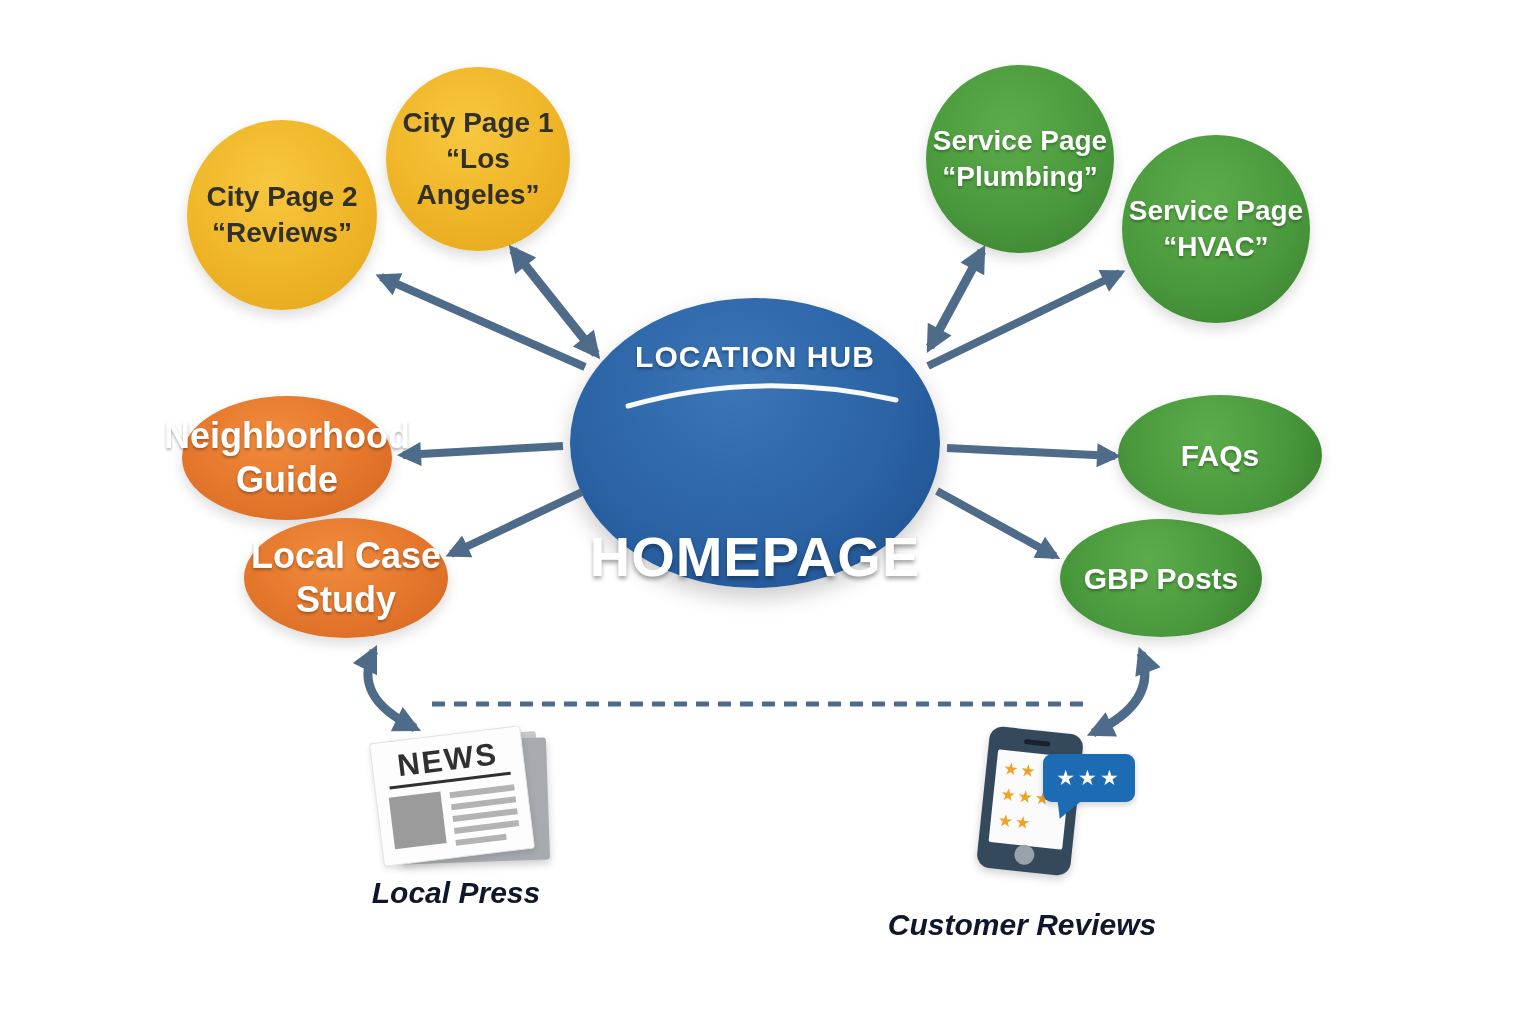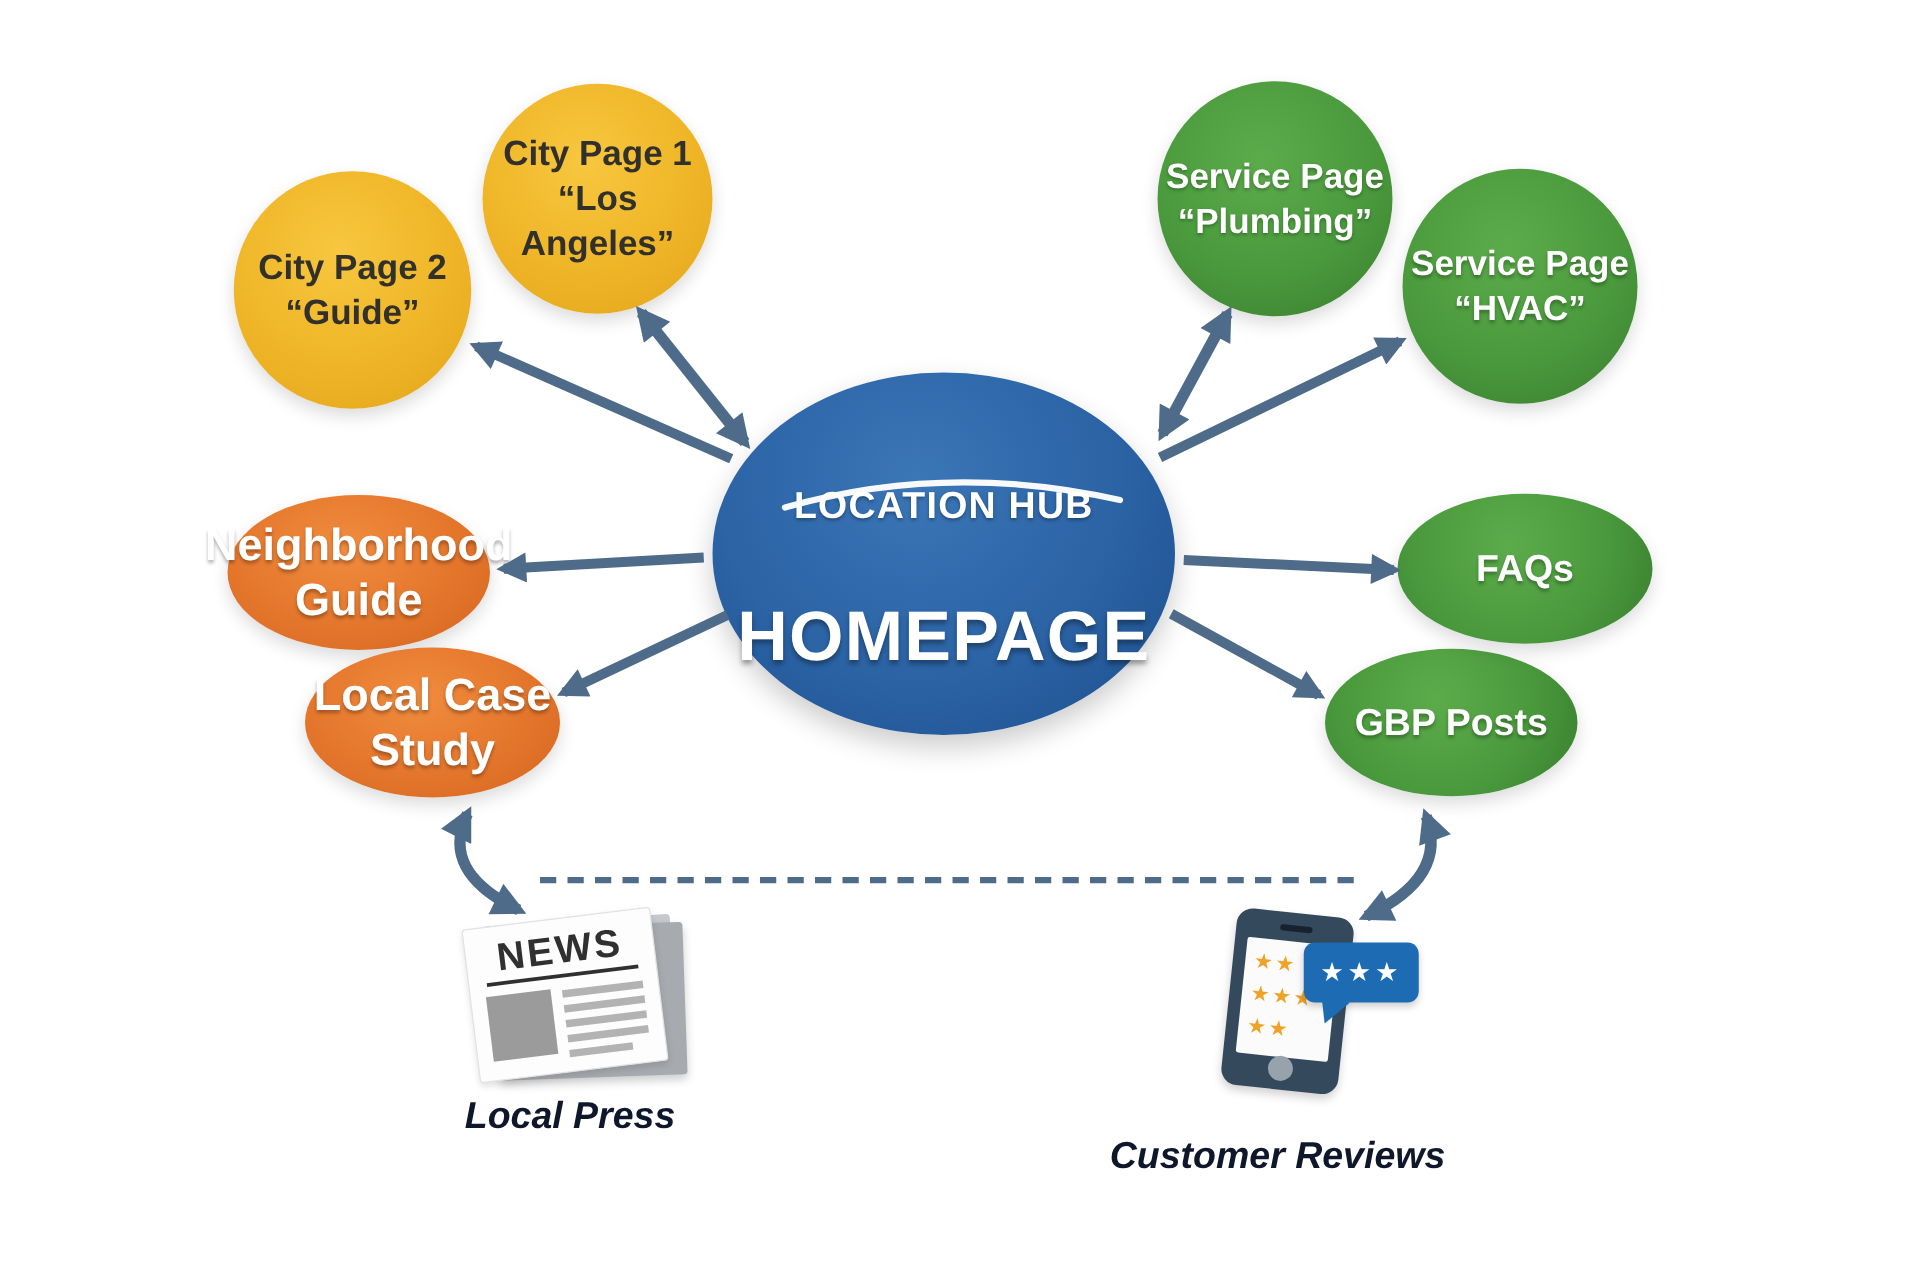--- a/index.html
+++ b/index.html
@@ -22,21 +22,21 @@
     color:#ffffff;font-size:28px;line-height:1.3;text-shadow:0 2px 3px rgba(0,0,0,.3);
   }
   .orange{
     background:radial-gradient(ellipse at 44% 34%, #f08c3e 0%, #e4762c 55%, #d2641f 100%);
     color:#ffffff;font-size:36px;line-height:1.22;text-shadow:0 2px 3px rgba(0,0,0,.3);
   }
   .green-oval{font-size:30px;}
   .hub{
     background:radial-gradient(ellipse at 44% 30%, #3b76b7 0%, #2b63a5 55%, #1c4e8c 100%);
     color:#ffffff;box-shadow:0 10px 22px rgba(0,0,0,.2);
-    justify-content:center;padding-top:38px;box-sizing:border-box;
+    justify-content:space-between;padding-top:38px;box-sizing:border-box;
   }
   .hub-eyebrow{
     font-size:30px;font-weight:bold;letter-spacing:1px;line-height:42px;
     text-shadow:0 2px 3px rgba(0,0,0,.35);
   }
   .hub-title{
     margin-top:52px;font-size:56px;font-weight:bold;letter-spacing:1px;line-height:62px;
     text-shadow:0 3px 4px rgba(0,0,0,.35);
   }
   svg.overlay{position:absolute;left:0;top:0;z-index:5;pointer-events:none;}
@@ -91,23 +91,23 @@
   }
   .ext-label{
     position:absolute;z-index:2;text-align:center;font-size:30px;font-weight:bold;color:#0f172a;font-style:italic;
   }
 </style>
 </head>
 <body>
 
 <div id="canvas">
 
-  <div class="node yellow" style="left:187px;top:137px;width:190px;height:190px;">
+  <div class="node yellow" style="left:187px;top:120px;width:190px;height:190px;">
     <span class="l">City Page 2</span>
-    <span class="l">“Guide”</span>
+    <span class="l">“Reviews”</span>
   </div>
 
   <div class="node yellow" style="left:386px;top:67px;width:184px;height:184px;">
     <span class="l">City Page 1</span>
     <span class="l">“Los Angeles”</span>
   </div>
 
   <div class="node green" style="left:926px;top:65px;width:188px;height:188px;">
     <span class="l">Service Page</span>
     <span class="l">“Plumbing”</span>

